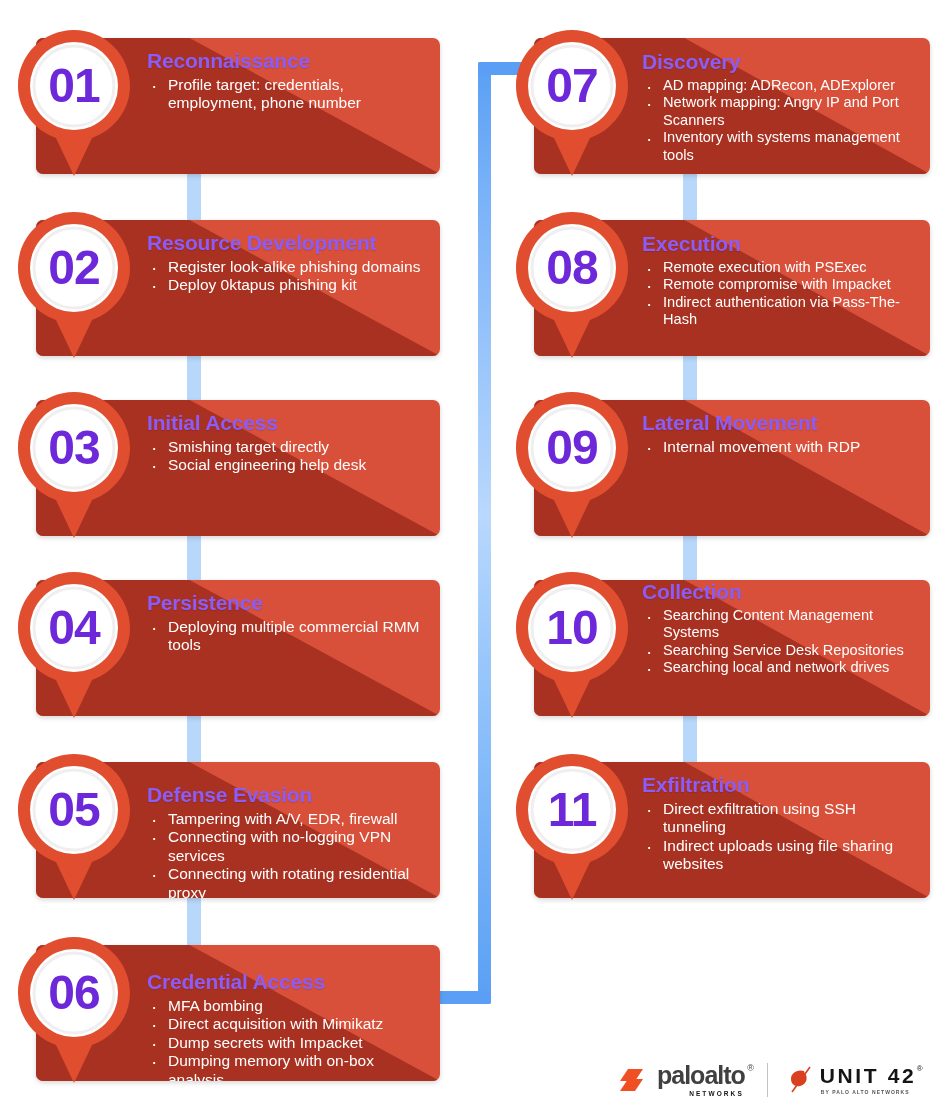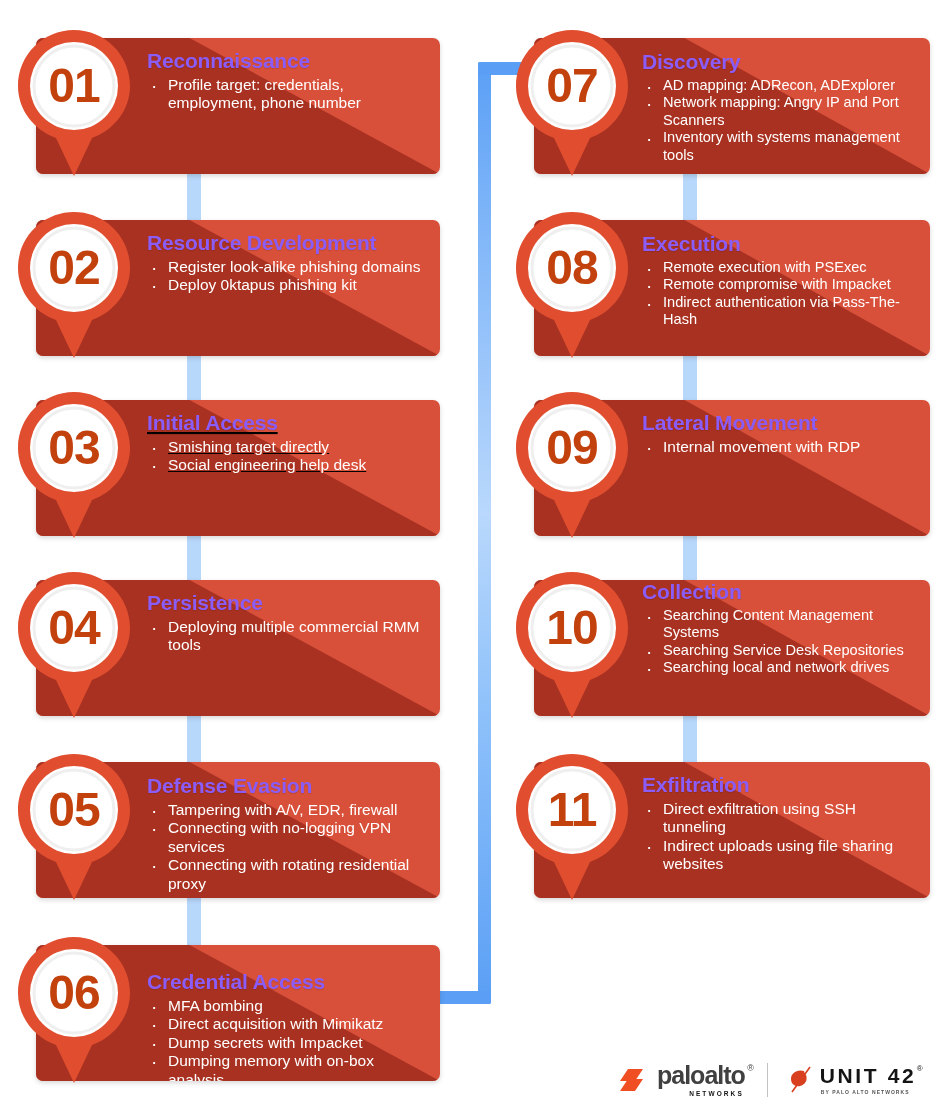--- a/index.html
+++ b/index.html
@@ -143,21 +143,21 @@
   .pin svg { display: block; }
   .pin .num {
     position: absolute;
     left: 0;
     top: 0;
     width: 124px;
     height: 124px;
     display: flex;
     align-items: center;
     justify-content: center;
-    color: #c2410c;
+    color: #6d28d9;
     font-size: 48px;
     font-weight: bold;
     letter-spacing: -1px;
     line-height: 1;
   }
 
   
   .footer {
     position: absolute;
     left: 620px;
@@ -293,21 +293,21 @@
     <svg width="128" height="150" viewBox="0 0 128 150">
       <path d="M62 2 C31 2 6 27 6 58 C6 82 22 102 44 110 L62 148 L80 110 C102 102 118 82 118 58 C118 27 93 2 62 2 Z" fill="#e04e2f"></path>
       <circle cx="62" cy="58" r="44" fill="#ffffff"></circle>
       <circle cx="62" cy="58" r="40" fill="none" stroke="#efefef" stroke-width="3"></circle>
     </svg>
     <div class="num" style="left:2px; top:0px; width:120px; height:116px;">02</div>
   </div>
 </div>
 
 <div class="card left" style="left:0px; top:390px;">
-  <div class="card-body" style="height:136px;text-decoration:underline;">
+  <div class="card-body" style="height:136px;">
     <div class="card-bg-base"></div>
     <div class="card-shadow-wedge"></div>
     <div class="card-content">
       <h3 class="card-title">Initial Access</h3>
       <ul class="bullets">
         <li>Smishing target directly</li>
         <li>Social engineering help desk</li>
       </ul>
     </div>
   </div>
@@ -339,21 +339,21 @@
       <circle cx="62" cy="58" r="40" fill="none" stroke="#efefef" stroke-width="3"></circle>
     </svg>
     <div class="num" style="left:2px; top:0px; width:120px; height:116px;">04</div>
   </div>
 </div>
 
 <div class="card left" style="left:0px; top:752px;">
   <div class="card-body" style="height:136px;">
     <div class="card-bg-base"></div>
     <div class="card-shadow-wedge"></div>
-    <div class="card-content" style="padding-top:12px;">
+    <div class="card-content" style="padding-top:21px;">
       <h3 class="card-title">Defense Evasion</h3>
       <ul class="bullets">
         <li>Tampering with A/V, EDR, firewall</li>
         <li>Connecting with no-logging VPN services</li>
         <li>Connecting with rotating residential proxy</li>
       </ul>
     </div>
   </div>
   <div class="pin">
     <svg width="128" height="150" viewBox="0 0 128 150">

